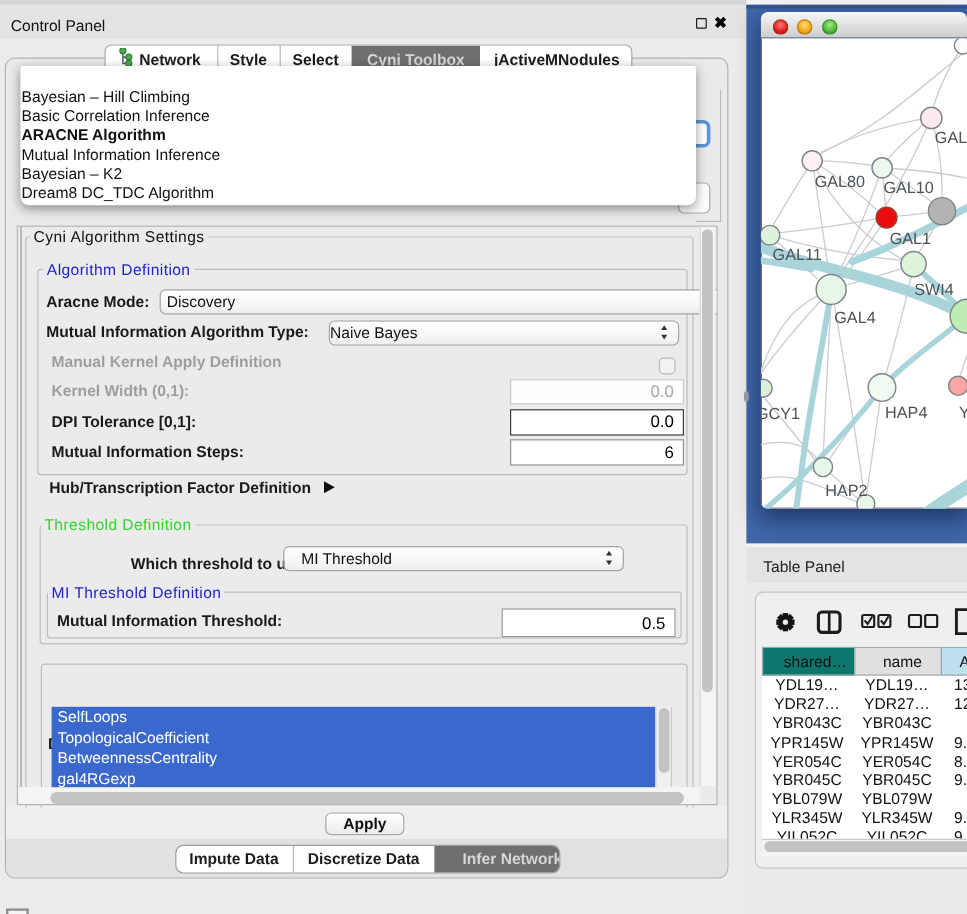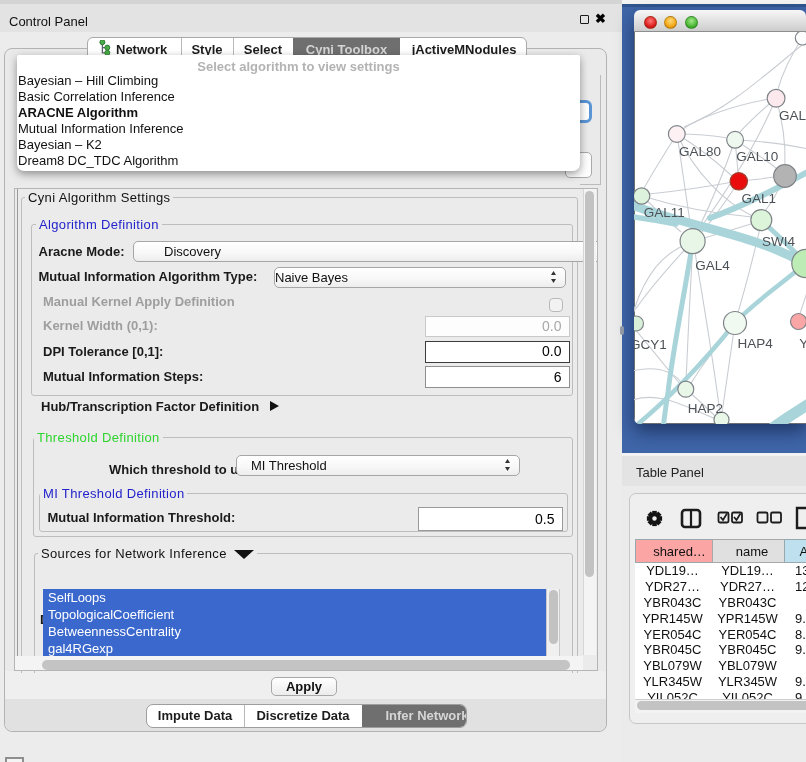--- a/index.html
+++ b/index.html
@@ -64,21 +64,21 @@
   <div class="abs" style="left:16.5px;top:189px;width:1.2px;height:481px;background:#9a9a9a;"></div>
   <div id="content" class="abs" style="left:14px;top:188px;width:583px;height:485px;overflow:hidden;">
 
     <div class="fs" style="left:6.5px;top:9px;width:557.5px;height:700px;"></div>
     <div class="fslbl" style="left:11px;top:2px;color:#111;">Cyni Algorithm Settings</div>
 
     <div class="fs" style="left:17px;top:36px;width:542px;height:172px;"></div>
     <div class="fslbl" style="left:22px;top:29px;color:#2323cc;">Algorithm Definition</div>
 
     <div class="lbl" style="left:24.5px;top:55.5px;">Aracne Mode:</div>
-    <div class="combo" style="left:119px;top:52.5px;width:483px;height:21.5px;line-height:20px;padding-left:30px;">Discovery<svg class="ar" viewBox="0 0 7 14">
+    <div class="combo" style="left:119px;top:52.5px;width:483px;height:21.5px;line-height:20px;padding-left:5px;">Discovery<svg class="ar" viewBox="0 0 7 14">
           <path d="M3.5 1 L6 5 L1 5 Z" fill="#333"></path>
           <path d="M3.5 13 L6 9 L1 9 Z" fill="#333"></path>
         </svg></div>
 
     <div class="lbl" style="left:24.5px;top:81px;">Mutual Information Algorithm Type:</div>
     <div class="combo" style="left:260px;top:78.5px;width:292px;height:21.5px;line-height:20px;">Naive Bayes<svg class="ar" viewBox="0 0 7 14">
           <path d="M3.5 1 L6 5 L1 5 Z" fill="#333"></path>
           <path d="M3.5 13 L6 9 L1 9 Z" fill="#333"></path>
         </svg></div>
 
@@ -106,41 +106,39 @@
           <path d="M3.5 13 L6 9 L1 9 Z" fill="#333"></path>
         </svg></div>
 
     <div class="fs" style="left:25px;top:305px;width:528.5px;height:39px;"></div>
     <div class="fslbl" style="left:26px;top:298px;color:#2323cc;">MI Threshold Definition</div>
 
     <div class="lbl" style="left:33.5px;top:321.5px;">Mutual Information Threshold:</div>
     <div class="field" style="left:404px;top:318.5px;width:144.5px;height:24px;line-height:22px;padding-right:7px;border:1px solid #999;">0.5</div>
 
     <div class="fs" style="left:19.5px;top:364.5px;width:539.5px;height:330px;"></div>
-    <div class="fslbl" style="left:24px;top:357.5px;color:#111;">Sources for Network Inference<span style="display:inline-block;width:0;height:0;border-top:9.5px solid #111;border-left:10.5px solid transparent;border-right:10.5px solid transparent;margin-left:7px;vertical-align:-1px;"></span></div>
 
     <div class="lbl" style="left:26px;top:375.5px;margin-top:48px;">Data Attributes</div>
     <div class="abs" style="left:29px;top:401px;width:502.5px;height:68.5px;background:#3b68cd;color:#fff;font-size:13px;">
       <div style="padding-left:5px;height:17px;line-height:17px;">SelfLoops</div>
       <div style="padding-left:5px;height:17px;line-height:17px;">TopologicalCoefficient</div>
       <div style="padding-left:5px;height:17px;line-height:17px;">BetweennessCentrality</div>
       <div style="padding-left:5px;height:17px;line-height:17px;">gal4RGexp</div>
     </div>
     <div class="abs" style="left:531.5px;top:401px;width:14.5px;height:68.5px;background:#f0f0f0;border-left:1px solid #c9c9c9;border-right:1px solid #c9c9c9;box-sizing:border-box;"></div>
     <div class="abs" style="left:534.5px;top:402px;width:9px;height:54px;background:#c2c2c2;border-radius:4.5px;"></div>
   </div>
 
   <div class="abs" style="left:583px;top:189px;width:13px;height:466px;background:#f4f4f4;border-left:1px solid #d6d6d6;box-sizing:border-box;"></div>
   <div class="abs" style="left:585px;top:191px;width:9px;height:386px;background:#c2c2c2;border-radius:5px;"></div>
 
   <div class="abs" style="left:15px;top:656px;width:568px;height:14px;background:#f4f4f4;"></div>
   <div class="abs" style="left:42px;top:659.5px;width:528px;height:10px;background:#c4c4c4;border-radius:5px;"></div>
 
   <div class="abs" style="left:17px;top:55px;width:563px;height:116px;background:#fff;border-radius:2px 2px 7px 7px;box-shadow:0 3px 9px rgba(0,0,0,0.4);"></div>
-  <div class="abs" style="left:17px;top:59px;width:563px;height:14px;text-align:center;font-size:13px;font-weight:bold;color:#b3b3b3;">Select algorithm to view settings</div>
   <div class="abs" style="left:18px;top:72.5px;width:400px;font-size:13px;color:#111;line-height:16px;">
     Bayesian – Hill Climbing<br>
     Basic Correlation Inference<br>
     <b>ARACNE Algorithm</b><br>
     Mutual Information Inference<br>
     Bayesian – K2<br>
     Dream8 DC_TDC Algorithm
   </div>
 
   <div class="abs" style="left:271px;top:677px;width:66px;height:19px;background:linear-gradient(#ffffff,#ececec);border:1px solid #a8a8a8;border-radius:5px;box-sizing:border-box;text-align:center;line-height:17px;font-size:13px;font-weight:bold;color:#111;">Apply</div>
@@ -275,21 +273,21 @@
         <path d="M91.5,24 l2.5,3 4,-6.5" stroke-width="1.7"></path>
         <path d="M105,24 l2.5,3 4,-6.5" stroke-width="1.7"></path>
         <rect x="128.5" y="19.5" width="10" height="10" rx="1.5" stroke-width="1.8"></rect>
         <rect x="142" y="19.5" width="10" height="10" rx="1.5" stroke-width="1.8"></rect>
         <path d="M168,15 h10 l5,5 v15 h-15 z" stroke-width="2.4"></path>
         <path d="M178,15 v5 h5" stroke-width="1.8"></path>
       </g>
     </svg>
   </div>
   <div id="tbl" class="abs" style="left:635px;top:539px;width:171px;height:174px;background:#fff;overflow:hidden;font-size:13px;color:#111;">
-    <div class="abs" style="left:0;top:0;width:78px;height:24px;background:#fca5a5;border:1px solid #98a8ad;box-sizing:border-box;text-align:center;text-indent:11px;line-height:23px;">shared…</div>
+    <div class="abs" style="left:0;top:0;width:78px;height:24px;background:#0f766e;border:1px solid #98a8ad;box-sizing:border-box;text-align:center;text-indent:11px;line-height:23px;">shared…</div>
     <div class="abs" style="left:77px;top:0;width:73px;height:24px;background:#e0e0e0;border:1px solid #a8a8a8;box-sizing:border-box;text-align:center;text-indent:7px;line-height:23px;">name</div>
     <div class="abs" style="left:149px;top:0;width:62px;height:24px;background:#bfe0ee;border:1px solid #98a8ad;box-sizing:border-box;padding-left:14.5px;line-height:23px;">A</div>
     <div class="abs" style="left:0;top:24px;width:171px;">
       <div class="tr">
           <span class="c1">YDL19…</span>
           <span class="c2">YDL19…</span>
           <span class="c3">13</span>
         </div>
       <div class="tr">
           <span class="c1">YDR27…</span>

